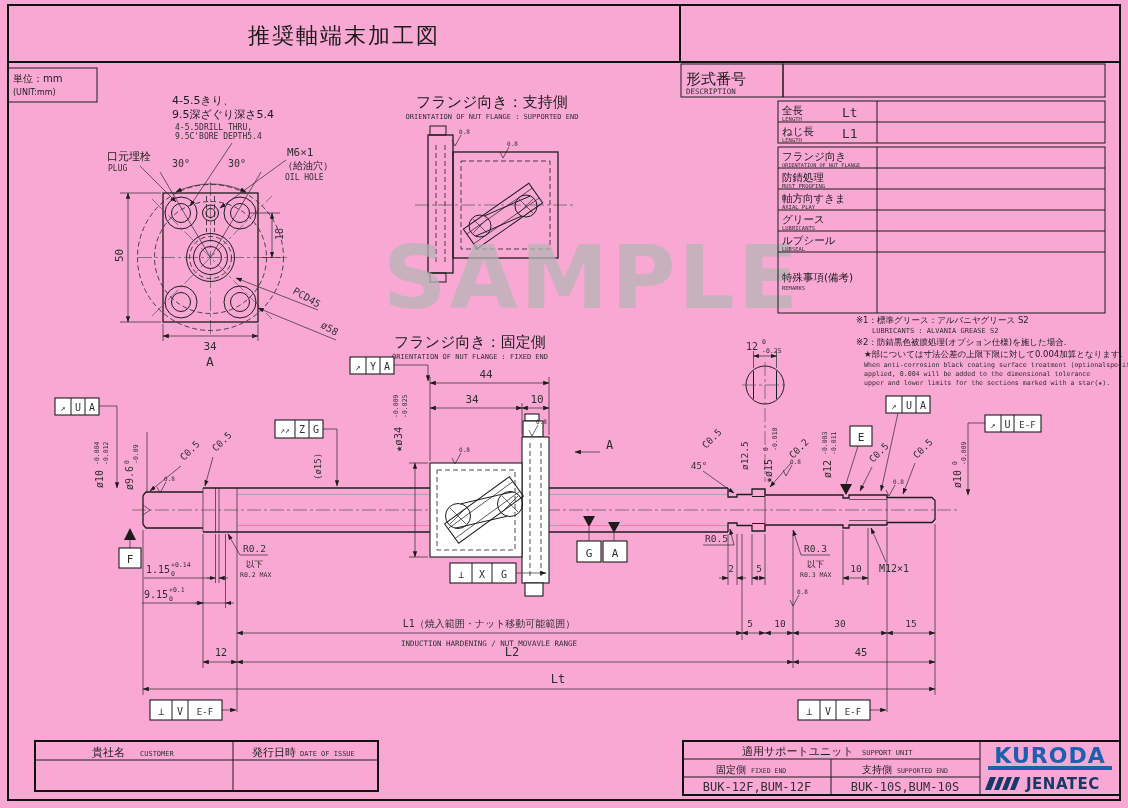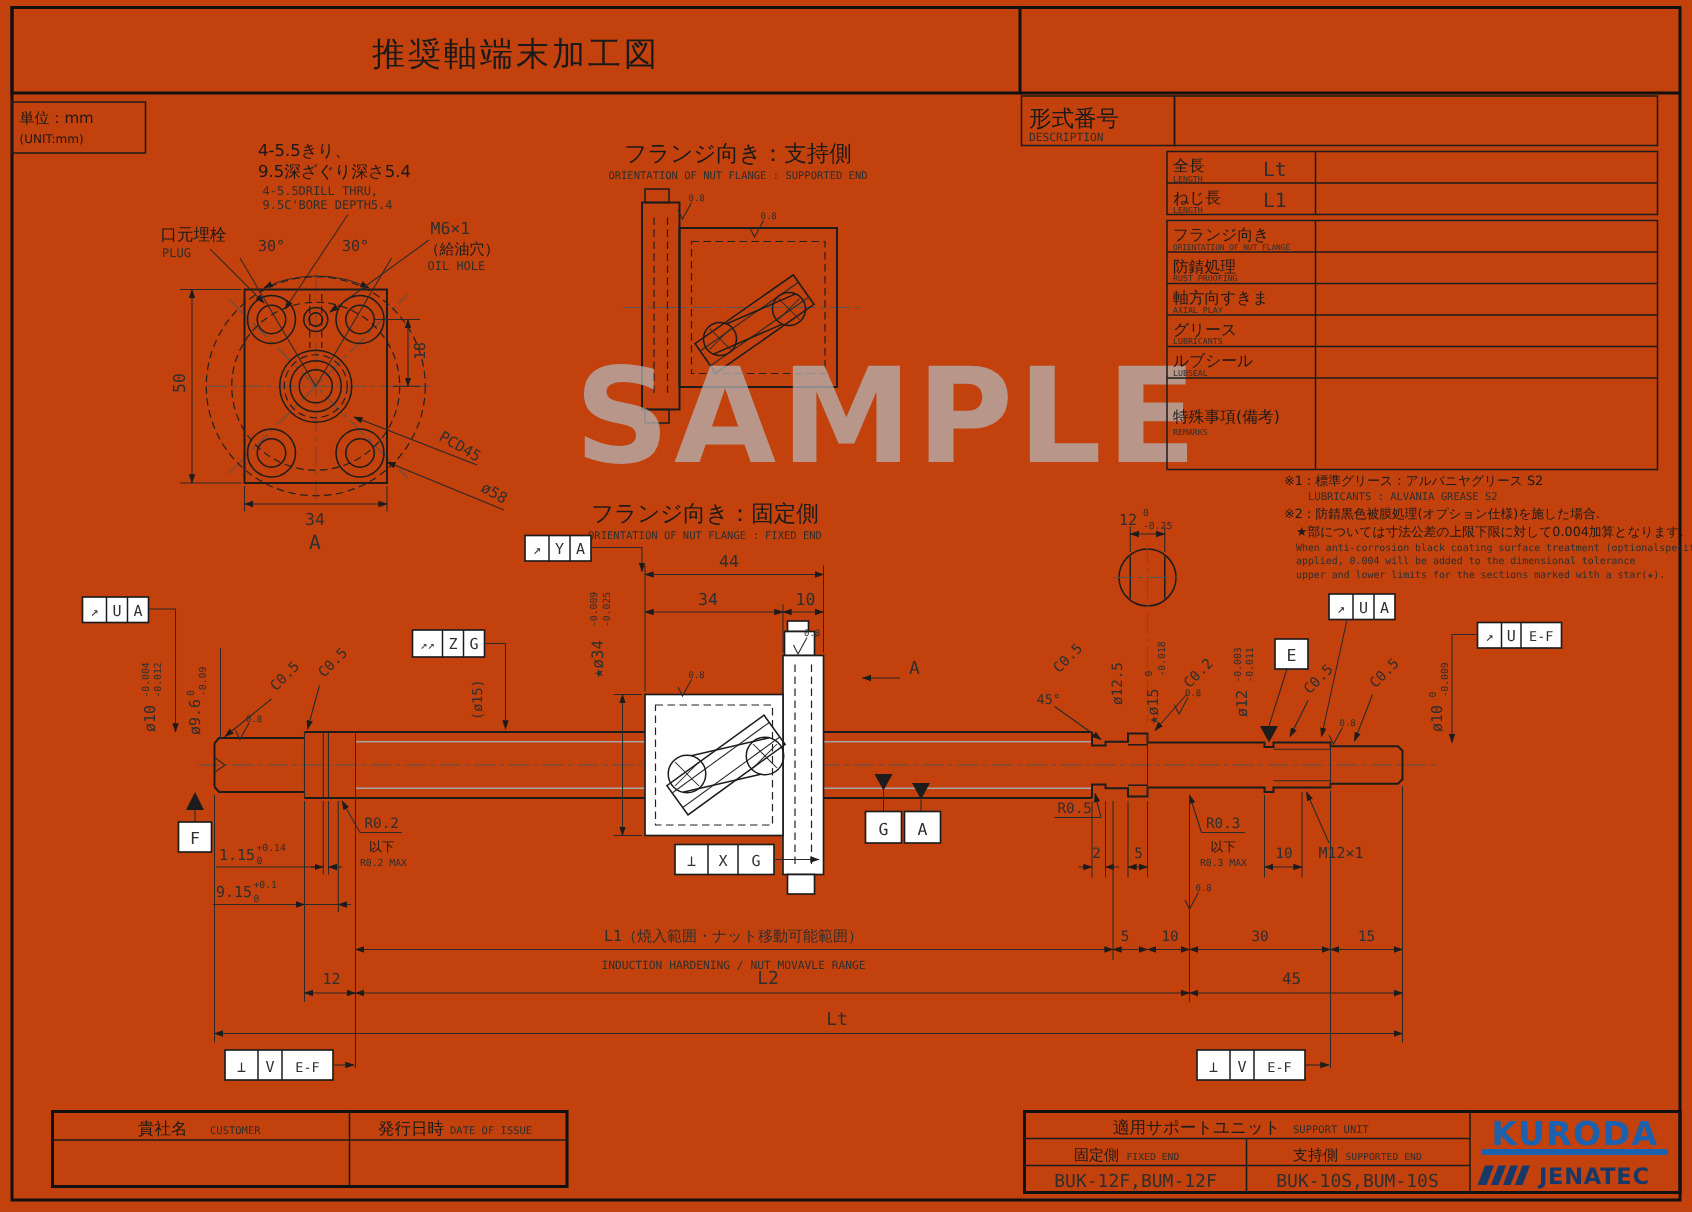--- a/index.html
+++ b/index.html
@@ -1,16 +1,16 @@
 <!DOCTYPE html>
 <html><head>
 <meta charset="utf-8">
 <style>
   html,body{margin:0;padding:0;background:#e8e8e8;}
-  #sheet{width:1128px;height:808px;background:#c2410c;position:relative;font-family:"DejaVu Sans",sans-serif;}
+  #sheet{width:1128px;height:808px;background:#f9a8d4;position:relative;font-family:"DejaVu Sans",sans-serif;}
   svg{display:block;}
   .ln{stroke:#1c1c1c;stroke-width:1.3;fill:none;}
   .lm{stroke:#1c1c1c;stroke-width:1;fill:none;}
   .lt{stroke:#2a2a2a;stroke-width:0.7;fill:none;}
   .lb{stroke:#111;stroke-width:2;fill:none;}
   .lg{stroke:#a6a6a6;stroke-width:1.1;fill:none;}
   .cl{stroke:#555;stroke-width:0.7;fill:none;stroke-dasharray:14 3 3 3;}
   .dsh{stroke:#222;stroke-width:0.8;fill:none;stroke-dasharray:5 3;}
   .t{font-family:"DejaVu Sans",sans-serif;fill:#1a1a1a;}
   .tm{font-family:"DejaVu Sans Mono","DejaVu Sans",monospace;fill:#2f2f2f;}

